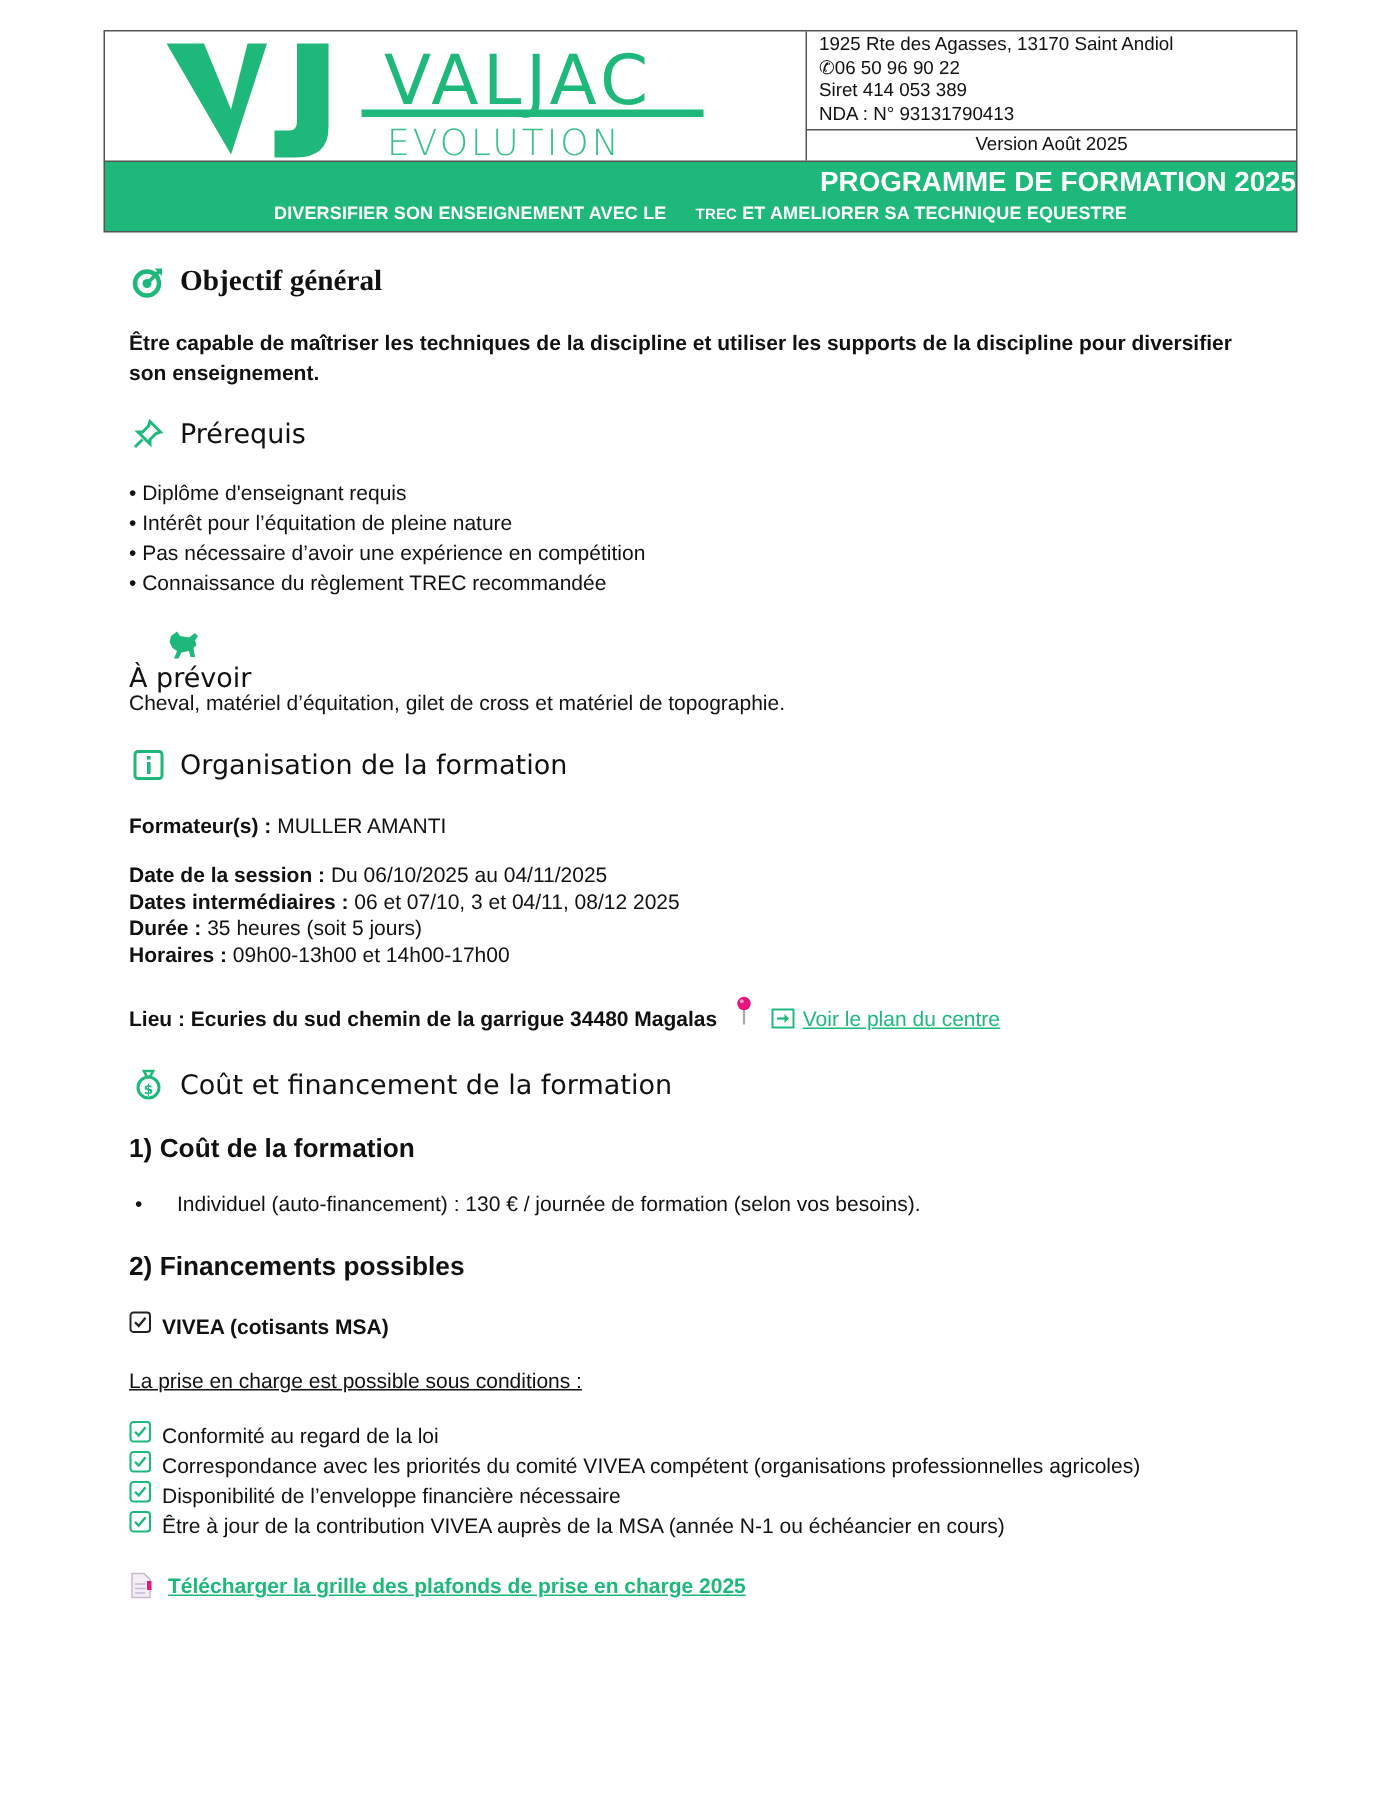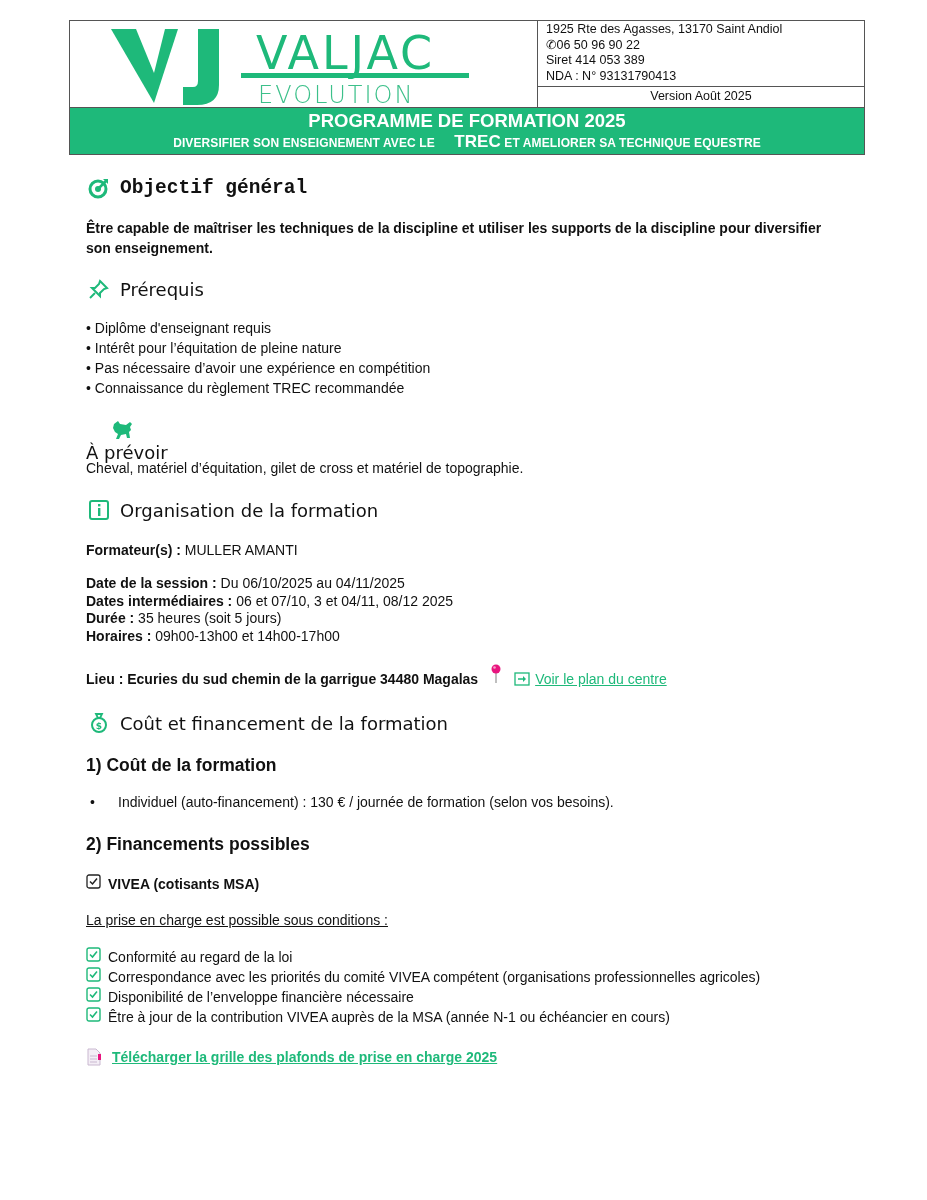--- a/index.html
+++ b/index.html
@@ -7,28 +7,28 @@
   body { font-family: "Liberation Sans", sans-serif; color: #111; position: relative; overflow: hidden; }
 
   .header { position: absolute; left: 69px; top: 20px; width: 796px; border: 1px solid #555; }
   .header-top { display: flex; height: 87px; border-bottom: 1px solid #555; }
   .logo-cell { width: 468px; border-right: 1px solid #555; position: relative; text-decoration: underline; }
   .info-cell { flex: 1; display: flex; flex-direction: column; }
   .info-lines { flex: 1; padding: 1px 8px 0 8px; font-size: 12.5px; line-height: 15.5px; border-bottom: 1px solid #555; }
   .version { height: 20px; text-align: center; font-size: 12.5px; line-height: 19px; }
 
   .banner { background: #1eb97a; color: #fff; text-align: center; height: 46px; }
-  .banner-title { font-weight: bold; font-size: 18.5px; line-height: 24px; padding-top: 1px; }
+  .banner-title { font-weight: bold; font-size: 18.5px; line-height: 24px; padding-top: 1px; text-align: right; }
   .banner-sub { font-weight: bold; font-size: 12px; line-height: 18px; letter-spacing: 0.1px; }
-  .banner-sub .big { font-size: 17px; margin-left: 16px; }
+  .banner-sub .big { font-size: 10px; margin-left: 16px; }
 
   .section-h { position: absolute; left: 86px; display: flex; align-items: center; font-size: 19.5px; }
   .section-h .ico { width: 26px; height: 24px; margin-right: 8px; display: flex; align-items: center; justify-content: center; }
   .section-h .txt { font-family: "DejaVu Sans", sans-serif; font-size: 18px; }
-  .section-h .txt.bold { font-family: Liberation Mono, monospace; font-weight: bold; font-size: 19.5px; }
+  .section-h .txt.bold { font-family: Liberation Serif, serif; font-weight: bold; font-size: 19.5px; }
 
   .para { position: absolute; left: 86px; font-size: 14px; line-height: 20px; }
   .bold { font-weight: bold; }
   .list-line { font-size: 14px; line-height: 20px; }
   .sub-h { position: absolute; left: 86px; font-weight: bold; font-size: 17.5px; }
 
   .link { color: #1eb97a; text-decoration: underline; }
   .check-row { display: flex; align-items: flex-start; font-size: 14px; line-height: 20px; }
   .check-row .cb { width: 15px; height: 15px; margin-right: 7px; }
 </style>

